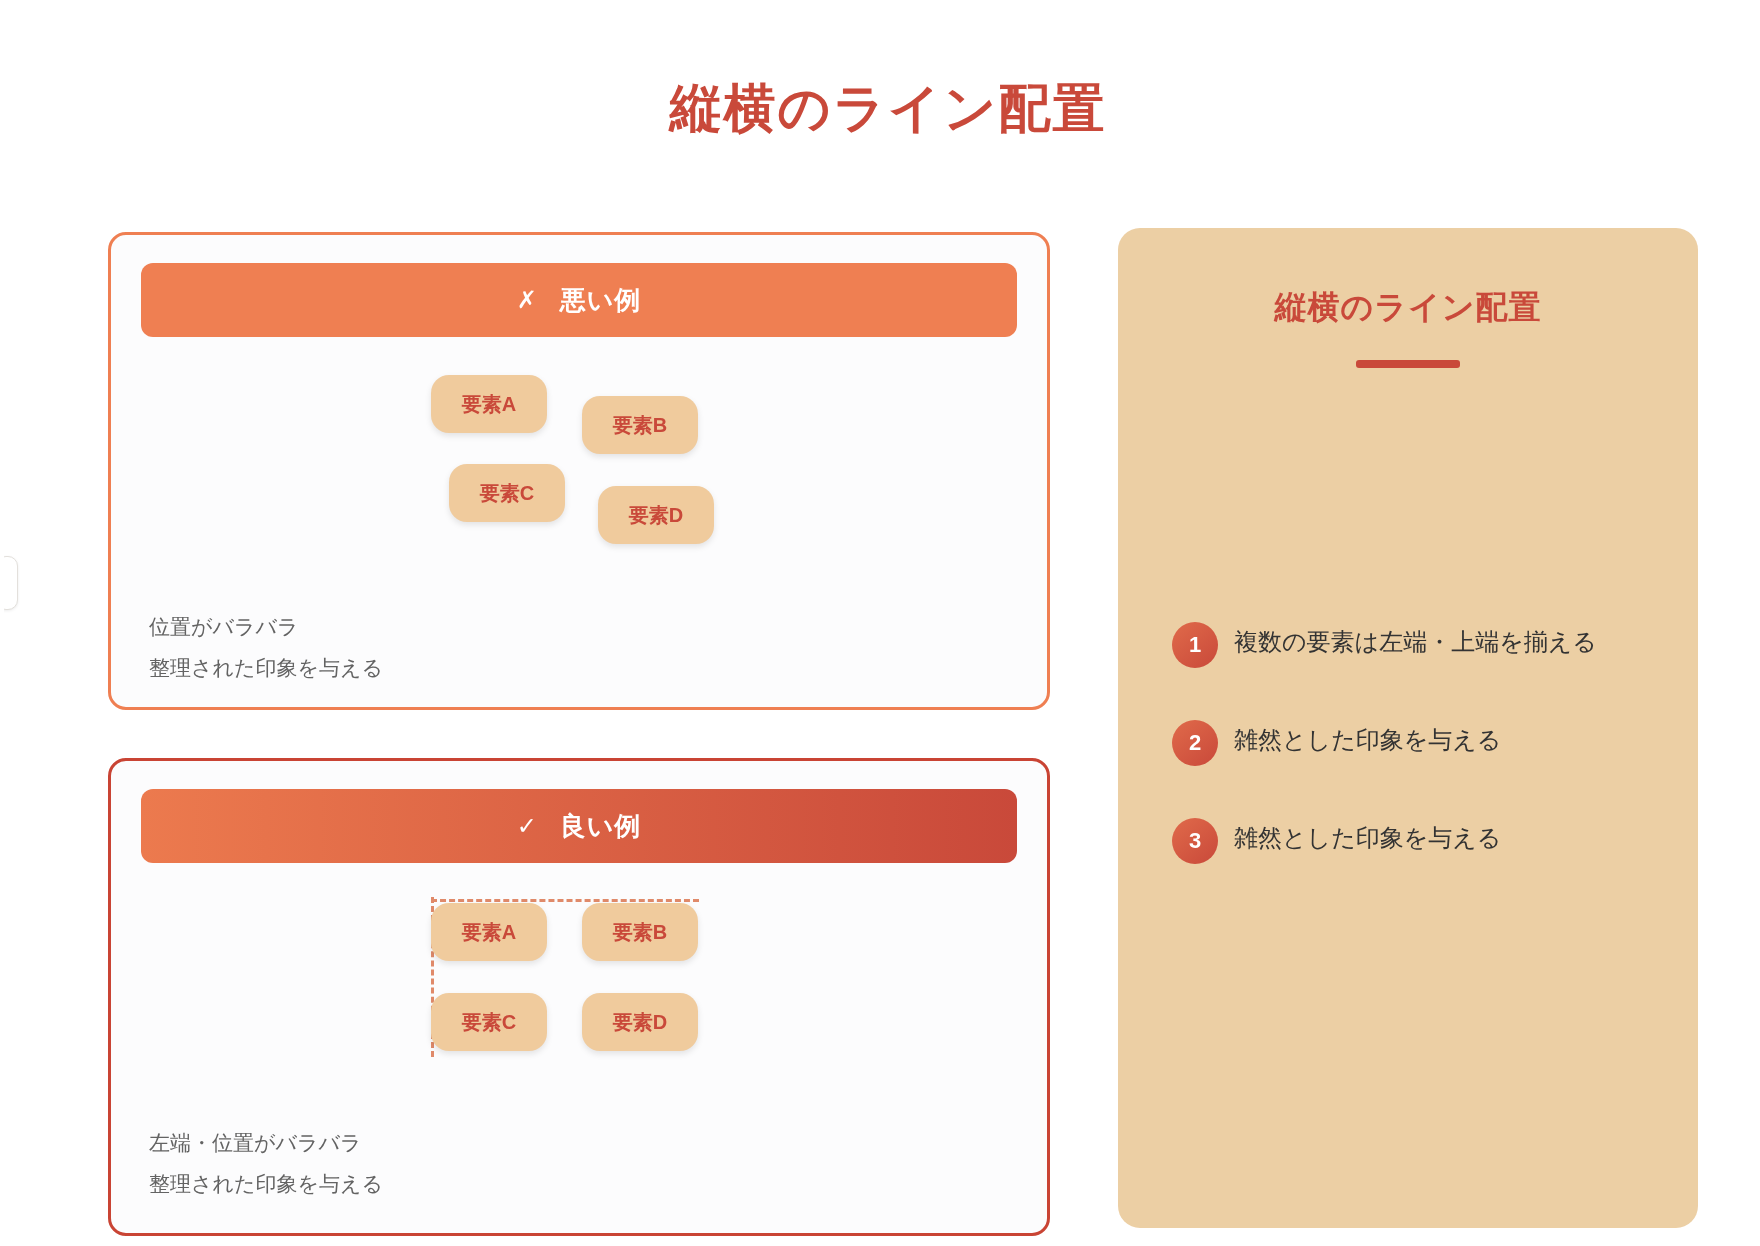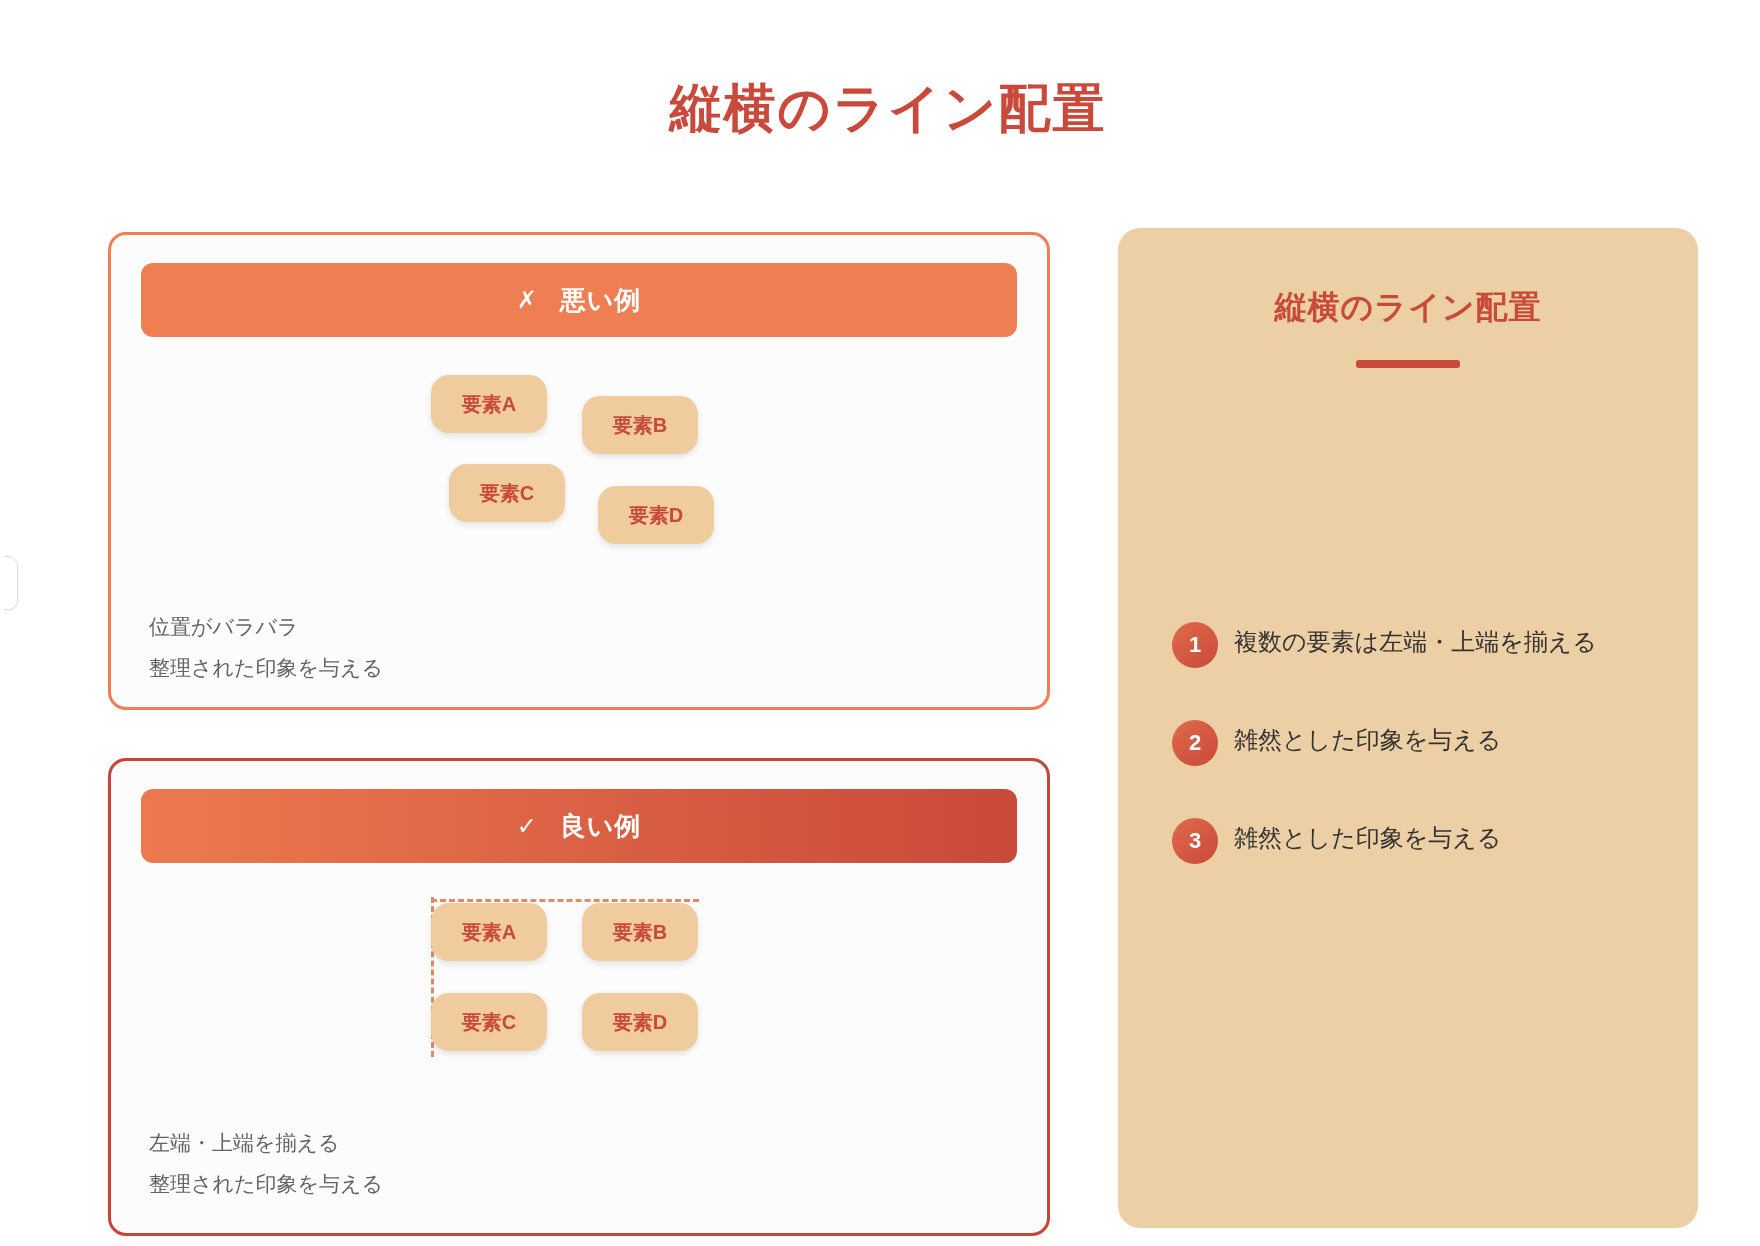--- a/index.html
+++ b/index.html
@@ -216,21 +216,21 @@
       </div>
       <div class="stage good">
         <div class="guide-h" style="left:290px;top:6px;width:268px"></div>
         <div class="guide-v" style="left:290px;top:4px;height:160px"></div>
         <div class="elem-box" style="left:290px;top:10px">要素A</div>
         <div class="elem-box" style="left:441px;top:10px">要素B</div>
         <div class="elem-box" style="left:290px;top:100px">要素C</div>
         <div class="elem-box" style="left:441px;top:100px">要素D</div>
       </div>
       <div class="caption">
-        <span class="line">左端・上端を揃える</span>
+        <span class="line">左端・位置がバラバラ</span>
         <span class="line">整理された印象を与える</span>
       </div>
     </div>
 
   </div>
 
   <div class="points-panel">
     <div class="points-title">縦横のライン配置</div>
     <div class="points-underline"></div>
 

